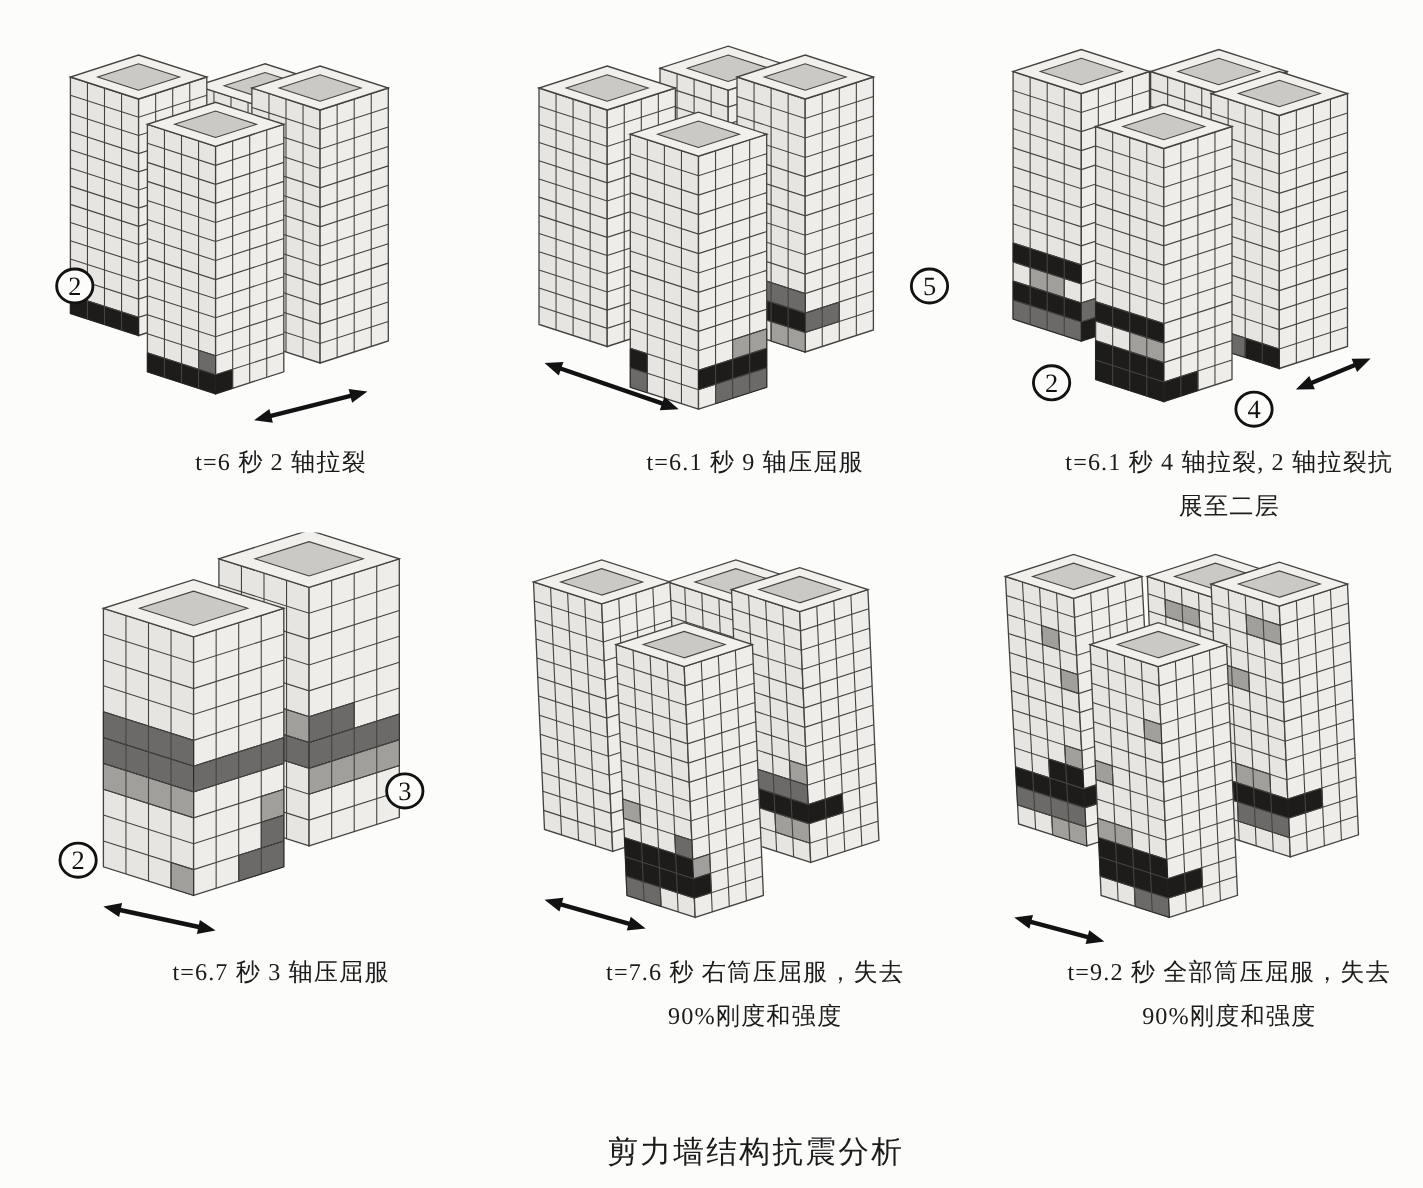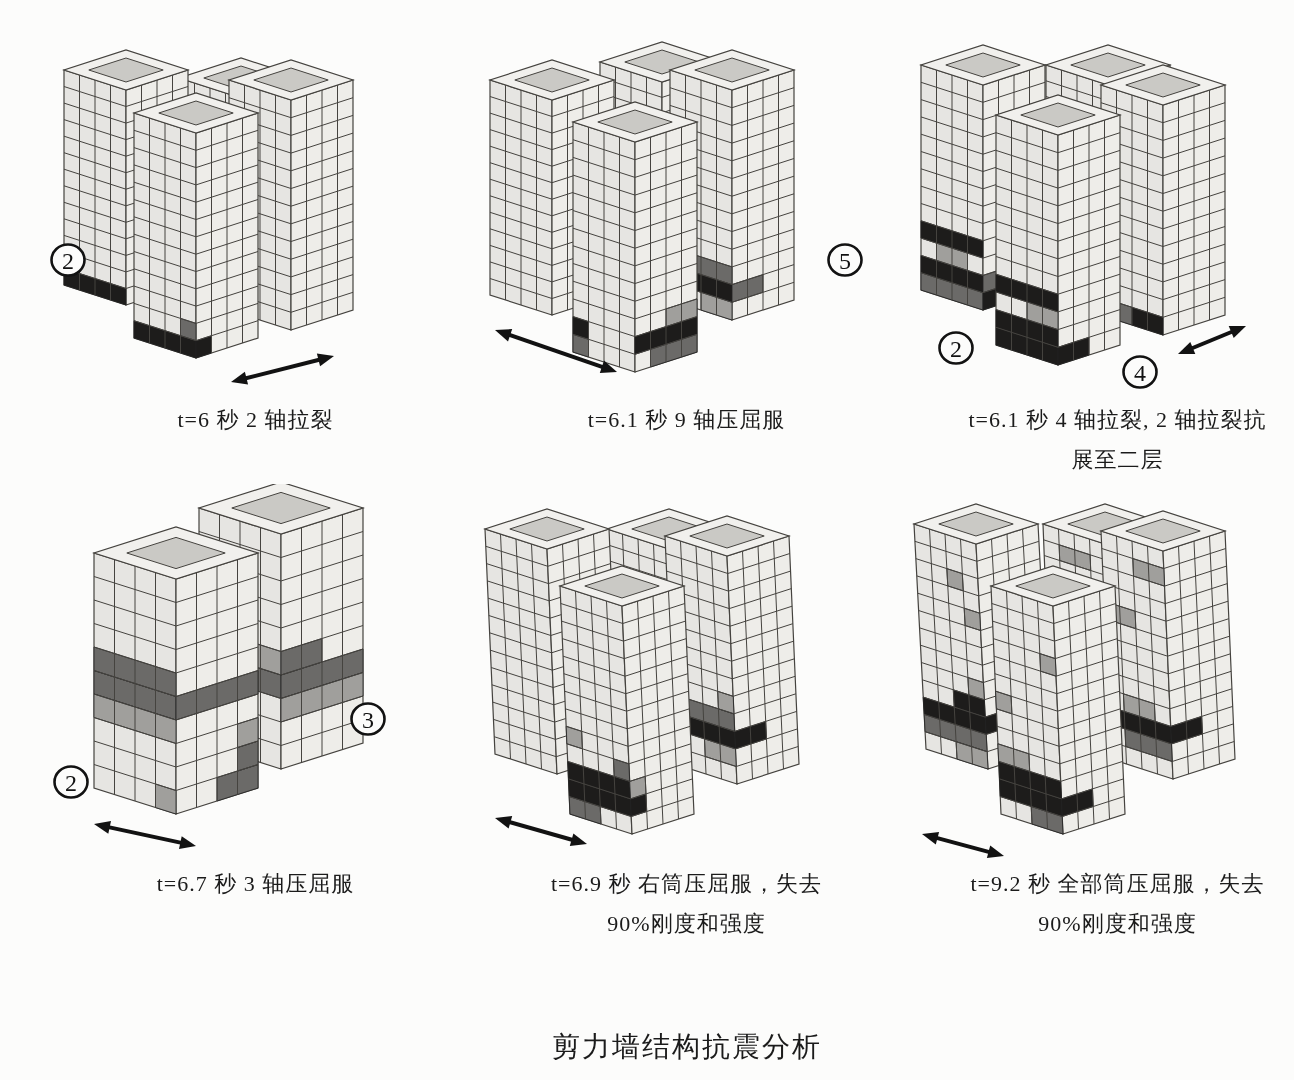--- a/index.html
+++ b/index.html
@@ -585,21 +585,21 @@
             <polygon fill="#f1f0ed" stroke="#45433f" stroke-width="1.2" points="145.0,122.0 83.0,102.0 145.0,82.0 207.0,102.0"></polygon>
             <polygon fill="#cac9c5" stroke="#45433f" stroke-width="1" points="145.0,114.0 107.8,102.0 145.0,90.0 182.2,102.0"></polygon>
           </g>
           <g>
             <line x1="28.77786531480063" y1="337.0459184585306" x2="99.22213468519936" y2="356.9540815414694" stroke="#121212" stroke-width="4"></line>
             <polygon fill="#121212" points="110.0,360.0 92.8,361.9 96.4,349.4"></polygon>
             <polygon fill="#121212" points="18.0,334.0 31.6,344.6 35.2,332.1"></polygon>
           </g>
         </svg>
       <div class="cap">
-        <div>t=6.9  秒  右筒压屈服，失去</div>
+        <div>t=7.6  秒  右筒压屈服，失去</div>
         <div>90%刚度和强度</div>
       </div>
     </div>
 
     <div class="panel row2">
       <svg viewBox="0 0 420 378">
           <g>
             <polygon fill="#e6e5e2" stroke="#45433f" stroke-width="1.2" points="205.0,265.0 143.0,245.0 135.0,40.0 197.0,60.0"></polygon>
             <polygon fill="#eeede9" stroke="#45433f" stroke-width="1.2" points="205.0,265.0 267.0,245.0 259.0,40.0 197.0,60.0"></polygon>
             <polygon fill="#a09f9c" stroke="#222" stroke-width="0.8" points="182.7,86.5 151.7,76.5 151.1,60.8 182.1,70.8"></polygon>

